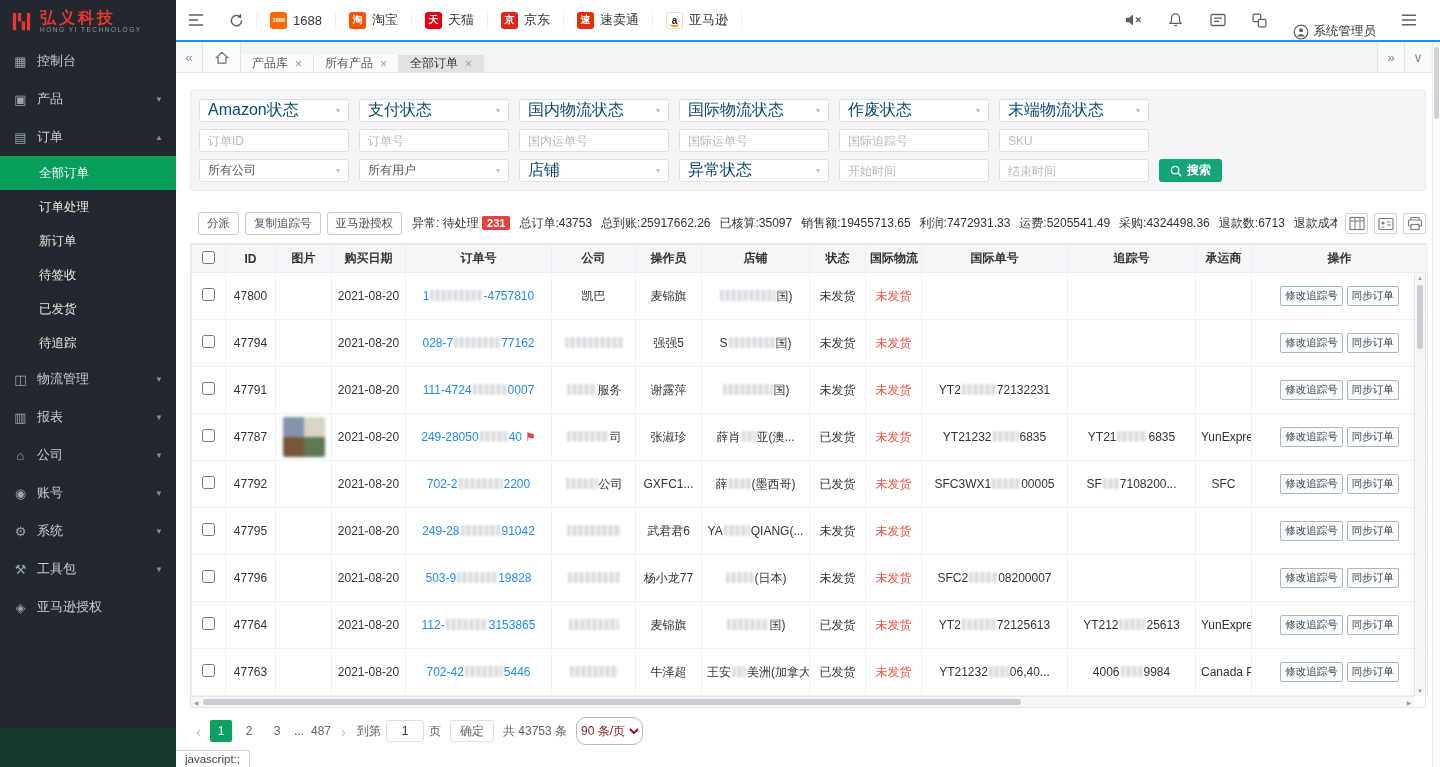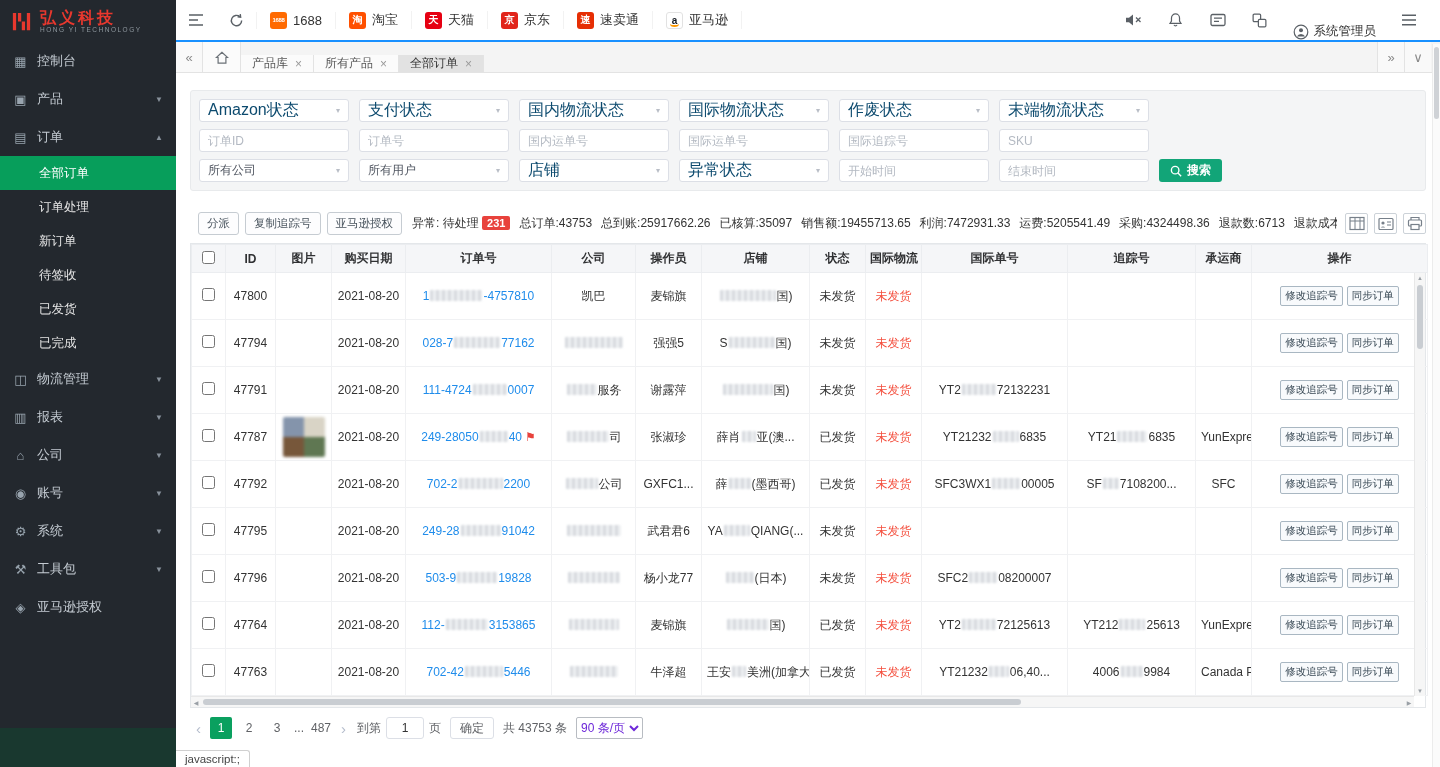--- a/index.html
+++ b/index.html
@@ -96,21 +96,21 @@
 
   
   .pagination{margin:9px 14px 0;display:flex;align-items:center;font-size:12px;color:#606266}
   .pg-arrow{color:#b4bccc;font-size:15px;cursor:pointer;padding:0 6px}
   .pg-num{min-width:22px;height:22px;line-height:22px;text-align:center;border-radius:2px;cursor:pointer;color:#606266;margin:0 3px}
   .pg-num.active{background:#0aa05f;color:#fff}
   .pg-dots{margin:0 3px;color:#606266}
   .pg-label{margin:0 5px;white-space:nowrap}
   .pg-input{width:38px;height:22px;border:1px solid #dcdfe6;border-radius:3px;text-align:center;font-family:inherit;font-size:12px;color:#333;outline:none}
   .pg-confirm{height:22px;padding:0 9px;border:1px solid #dcdfe6;background:#fff;border-radius:3px;font-size:12px;color:#606266;cursor:pointer;margin:0 4px;font-family:inherit}
-  .pg-size{height:22px;border:1px solid #b8bcc2;border-radius:2px;font-size:12px;color:#6d28d9;background:#fff;font-family:inherit;margin-left:4px}
+  .pg-size{height:28px;border:1px solid #b8bcc2;border-radius:10px;font-size:12px;color:#7f1d1d;background:#fff;font-family:inherit;margin-left:4px}
 
   
   .statusbar{position:absolute;left:0;bottom:0;background:#fff;border:1px solid #d0d0d0;border-left:none;border-bottom:none;border-top-right-radius:3px;padding:2px 9px;font-size:11.5px;color:#444;z-index:30}
   .page-scrollbar{position:absolute;right:0;top:44px;bottom:0;width:8px;background:#fbfbfb;border-left:1px solid #ececec;z-index:20}
   .page-thumb{margin:3px 1px;width:5px;height:72px;background:#cfd2d6;border-radius:3px}
 </style>
 </head>
 <body>
 
 <div class="app">
@@ -150,21 +150,21 @@
           <div class="side-sub-item">
             <span>新订单</span>
           </div>
           <div class="side-sub-item">
             <span>待签收</span>
           </div>
           <div class="side-sub-item">
             <span>已发货</span>
           </div>
           <div class="side-sub-item">
-            <span>已完成</span>
+            <span>待追踪</span>
           </div>
         </div>
         <div class="side-item">
           <span class="ic">◫</span>
           <span>物流管理</span>
           <span class="ar">▼</span>
         </div>
         <div class="side-item">
           <span class="ic">▥</span>
           <span>报表</span>

